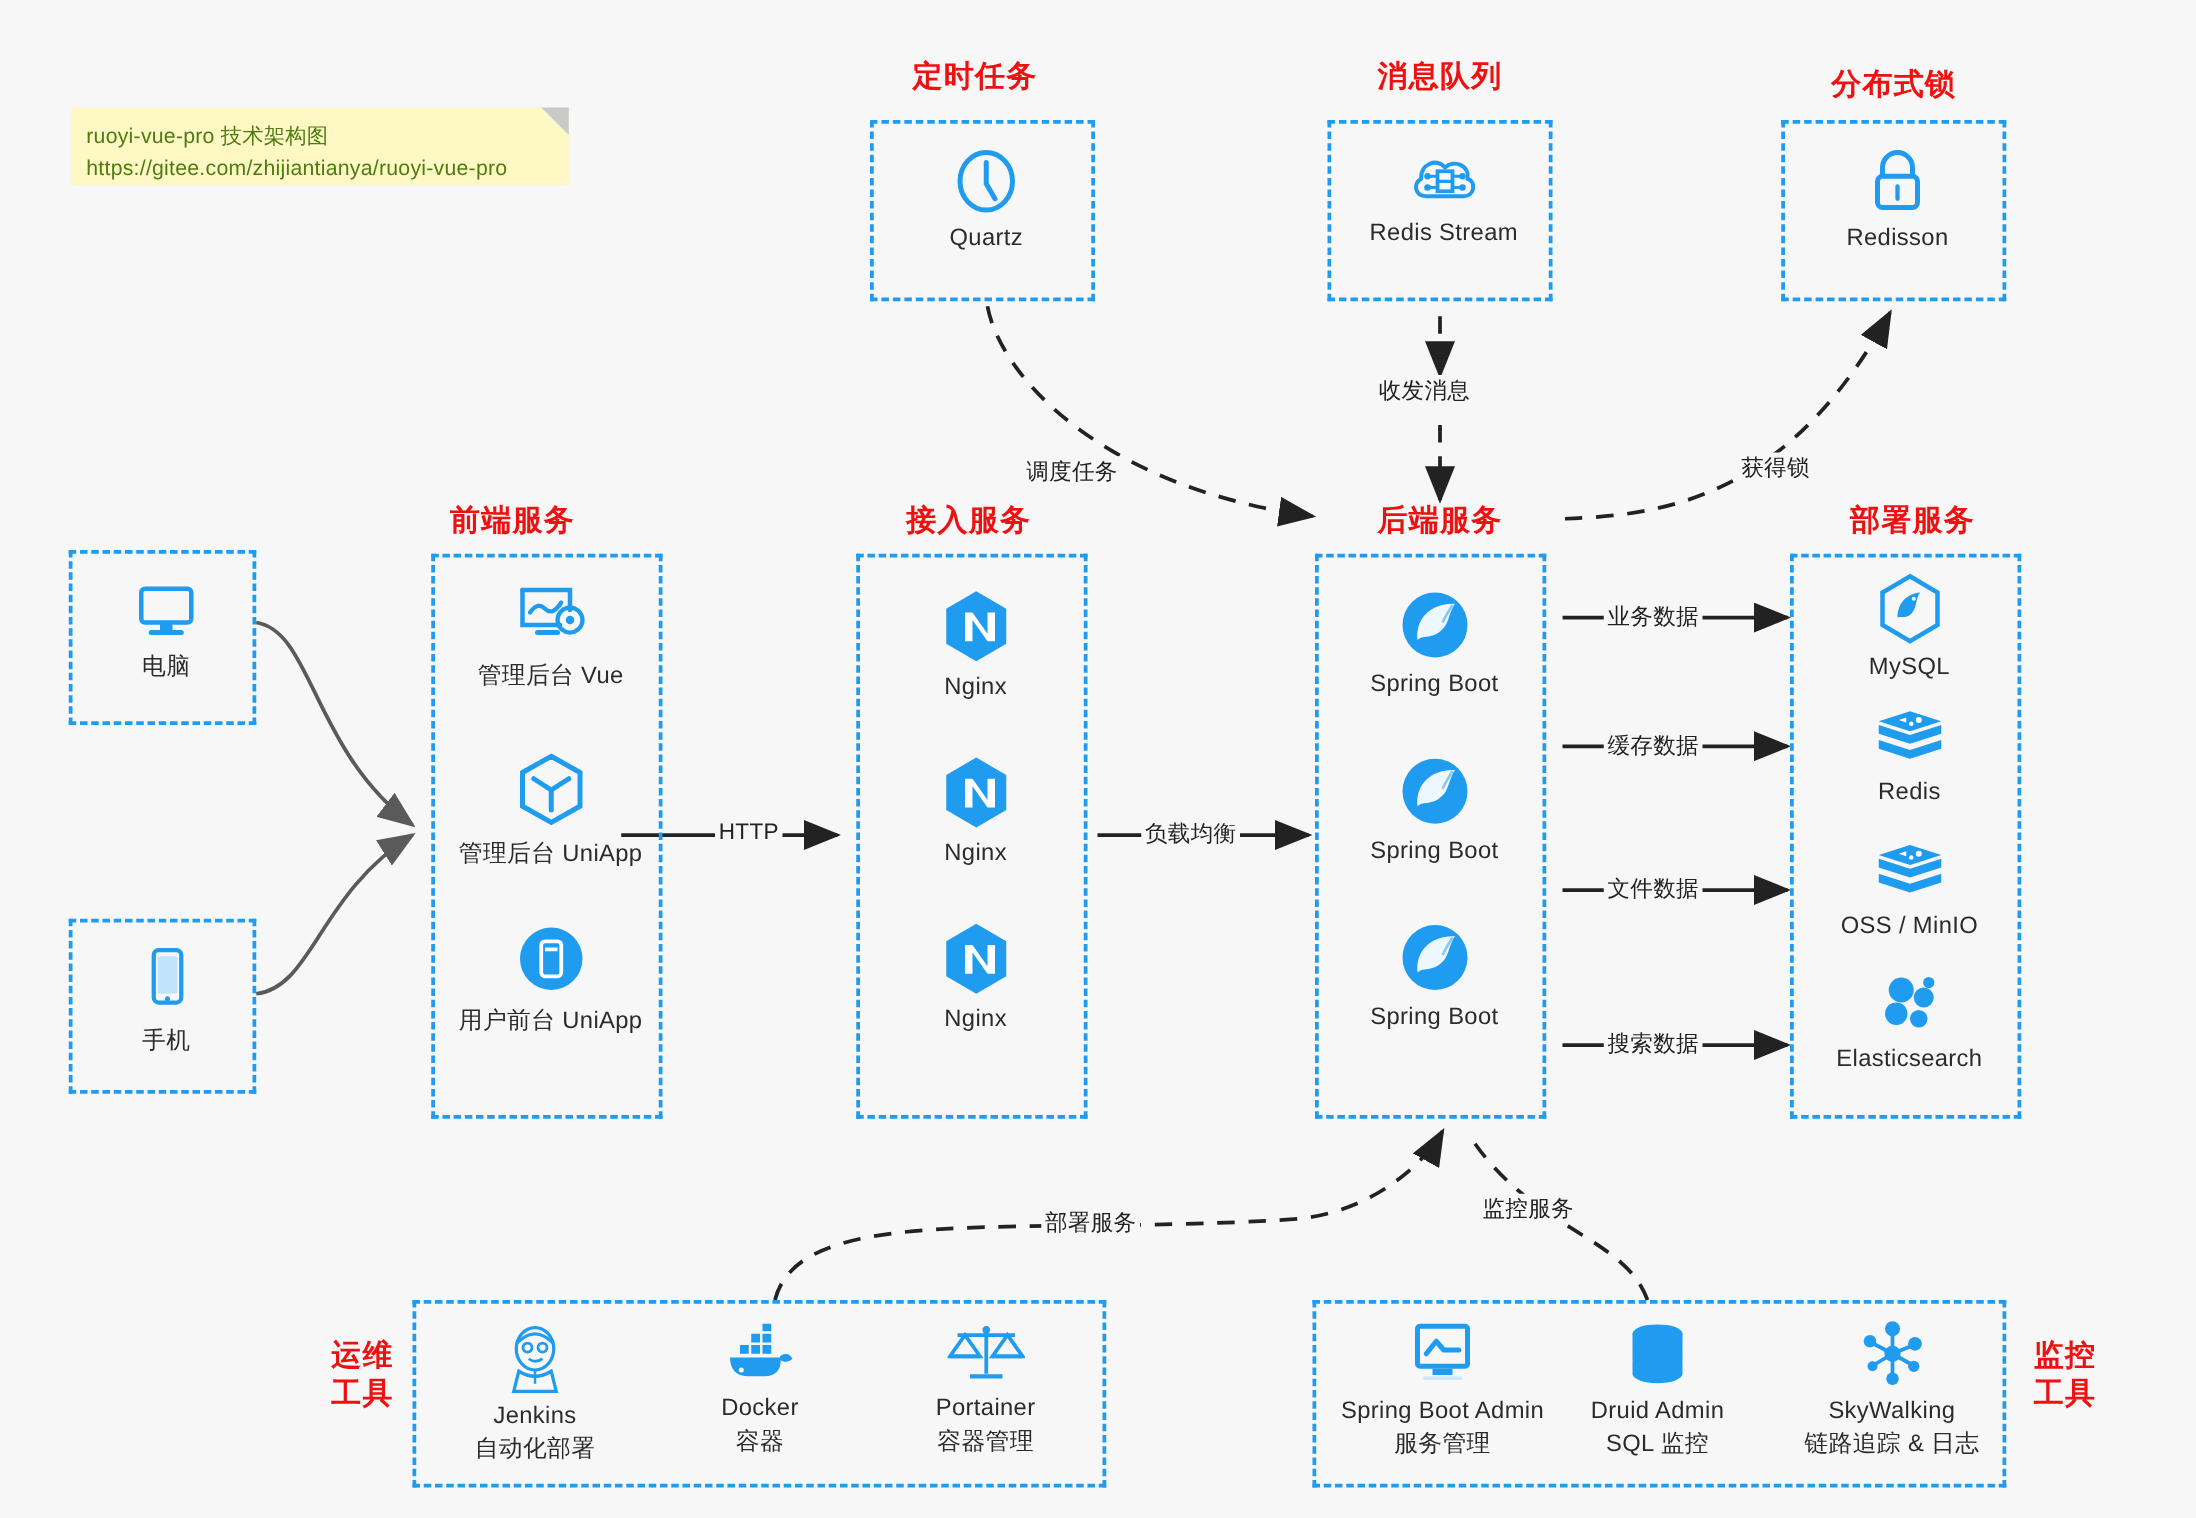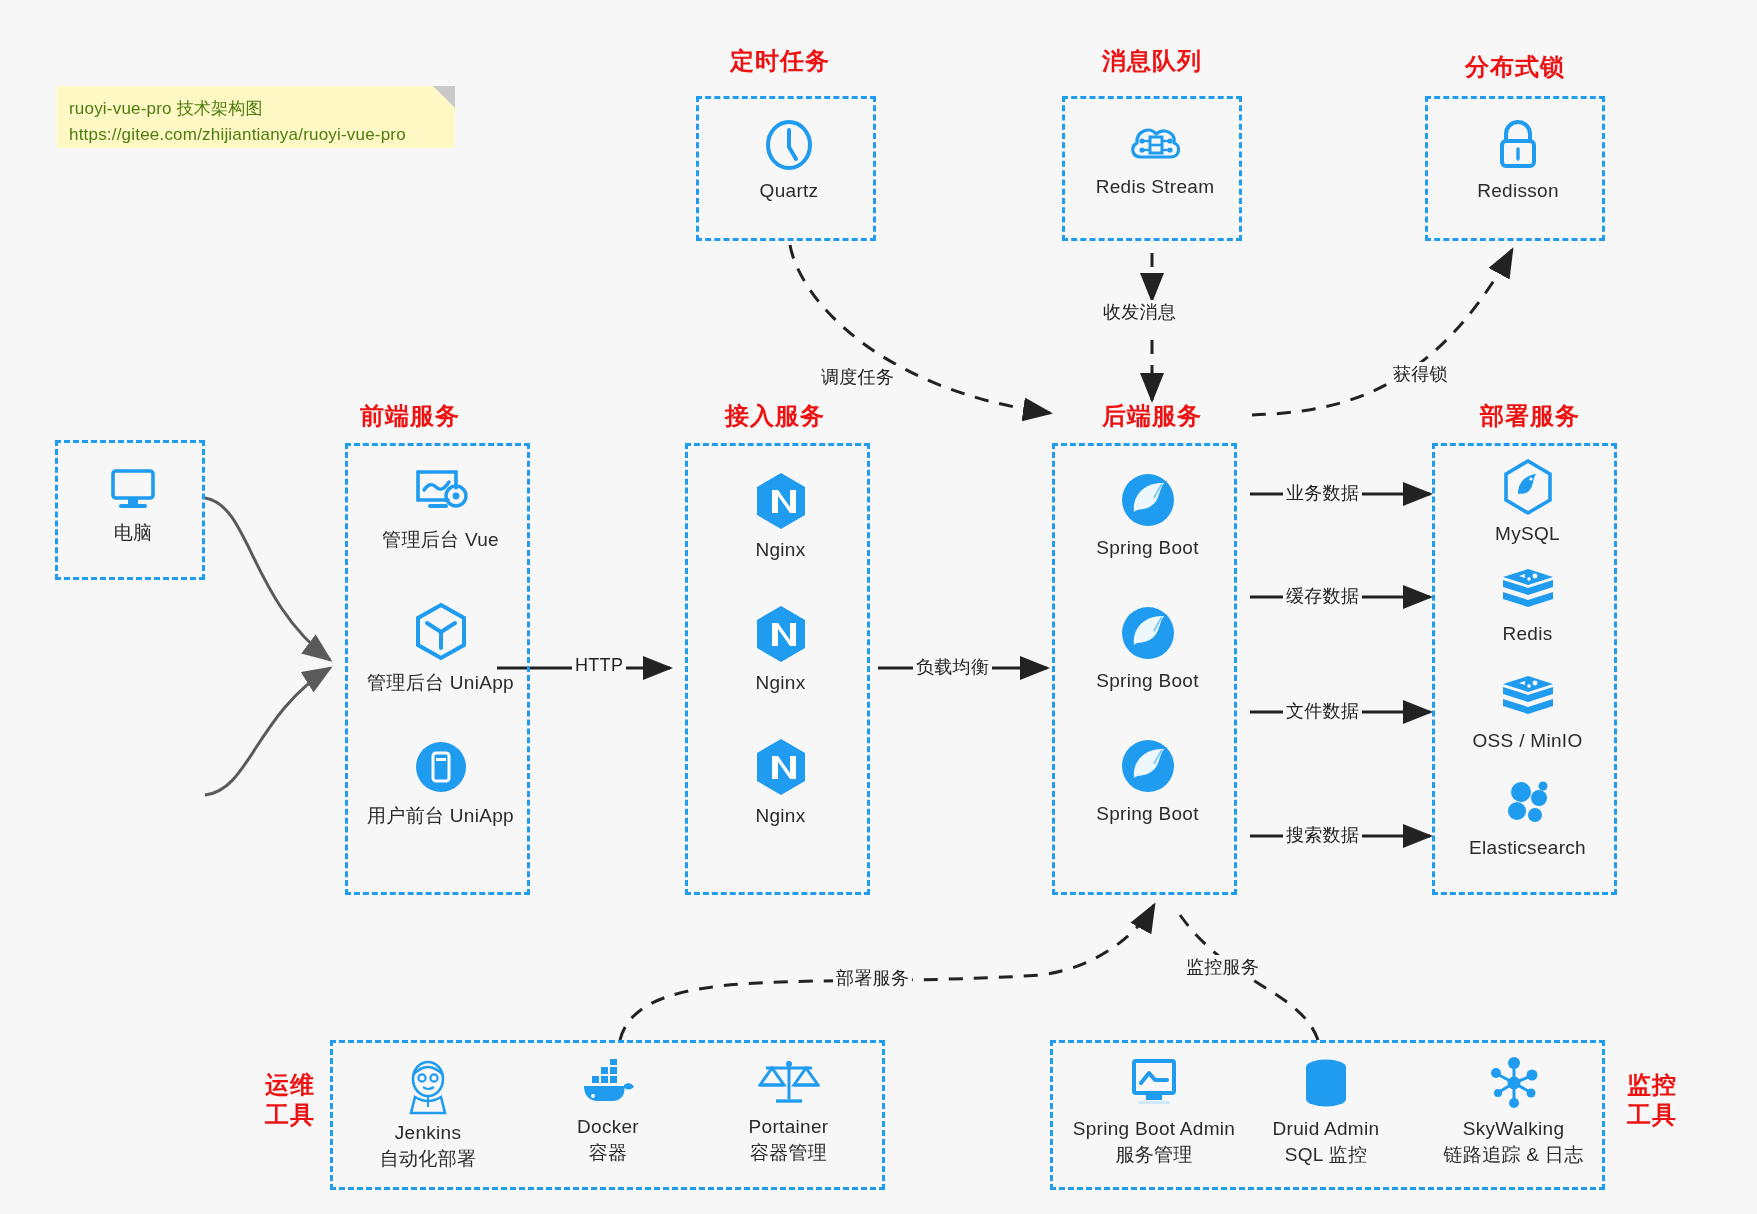--- a/index.html
+++ b/index.html
@@ -212,20 +212,32 @@
         <svg width="56" height="48" viewBox="0 0 56 48">
           <rect x="8" y="6" width="40" height="27" rx="3" fill="none" stroke="#1f9bf0" stroke-width="3.6"></rect>
           <rect x="23" y="33" width="10" height="6" fill="#1f9bf0"></rect>
           <rect x="14" y="39" width="28" height="4" rx="2" fill="#1f9bf0"></rect>
         </svg>
       </span>
       <span class="cap">电脑</span>
     </div>
   </div>
 
+  <div class="dbox" style="left:55px; top:735px; width:150px; height:140px;">
+    <div class="node" style="left:0; top:18px; width:150px;">
+      <span class="ico">
+        <svg width="44" height="56" viewBox="0 0 44 56">
+          <rect x="12" y="4" width="22" height="42" rx="4" fill="none" stroke="#1f9bf0" stroke-width="3.4"></rect>
+          <rect x="15" y="9" width="16" height="30" rx="2" fill="#bfe4fb"></rect>
+          <circle cx="23" cy="43" r="2" fill="#1f9bf0"></circle>
+        </svg>
+      </span>
+      <span class="cap">手机</span>
+    </div>
+  </div>
 
   <div class="dbox" style="left:345px; top:443px; width:185px; height:452px;">
 
     <div class="node" style="left:0; top:18px; width:185px;">
       <span class="ico">
         <svg width="62" height="56" viewBox="0 0 62 56">
           <path d="M8 8 L46 8 L46 24" fill="none" stroke="#1f9bf0" stroke-width="3.6" stroke-linecap="round"></path>
           <path d="M8 8 L8 36 L38 36" fill="none" stroke="#1f9bf0" stroke-width="3.6" stroke-linecap="round"></path>
           <path d="M14 26 Q20 17 26 23 Q32 29 39 18" fill="none" stroke="#1f9bf0" stroke-width="3.4" stroke-linecap="round"></path>
           <rect x="18" y="40" width="20" height="4" rx="2" fill="#1f9bf0"></rect>

